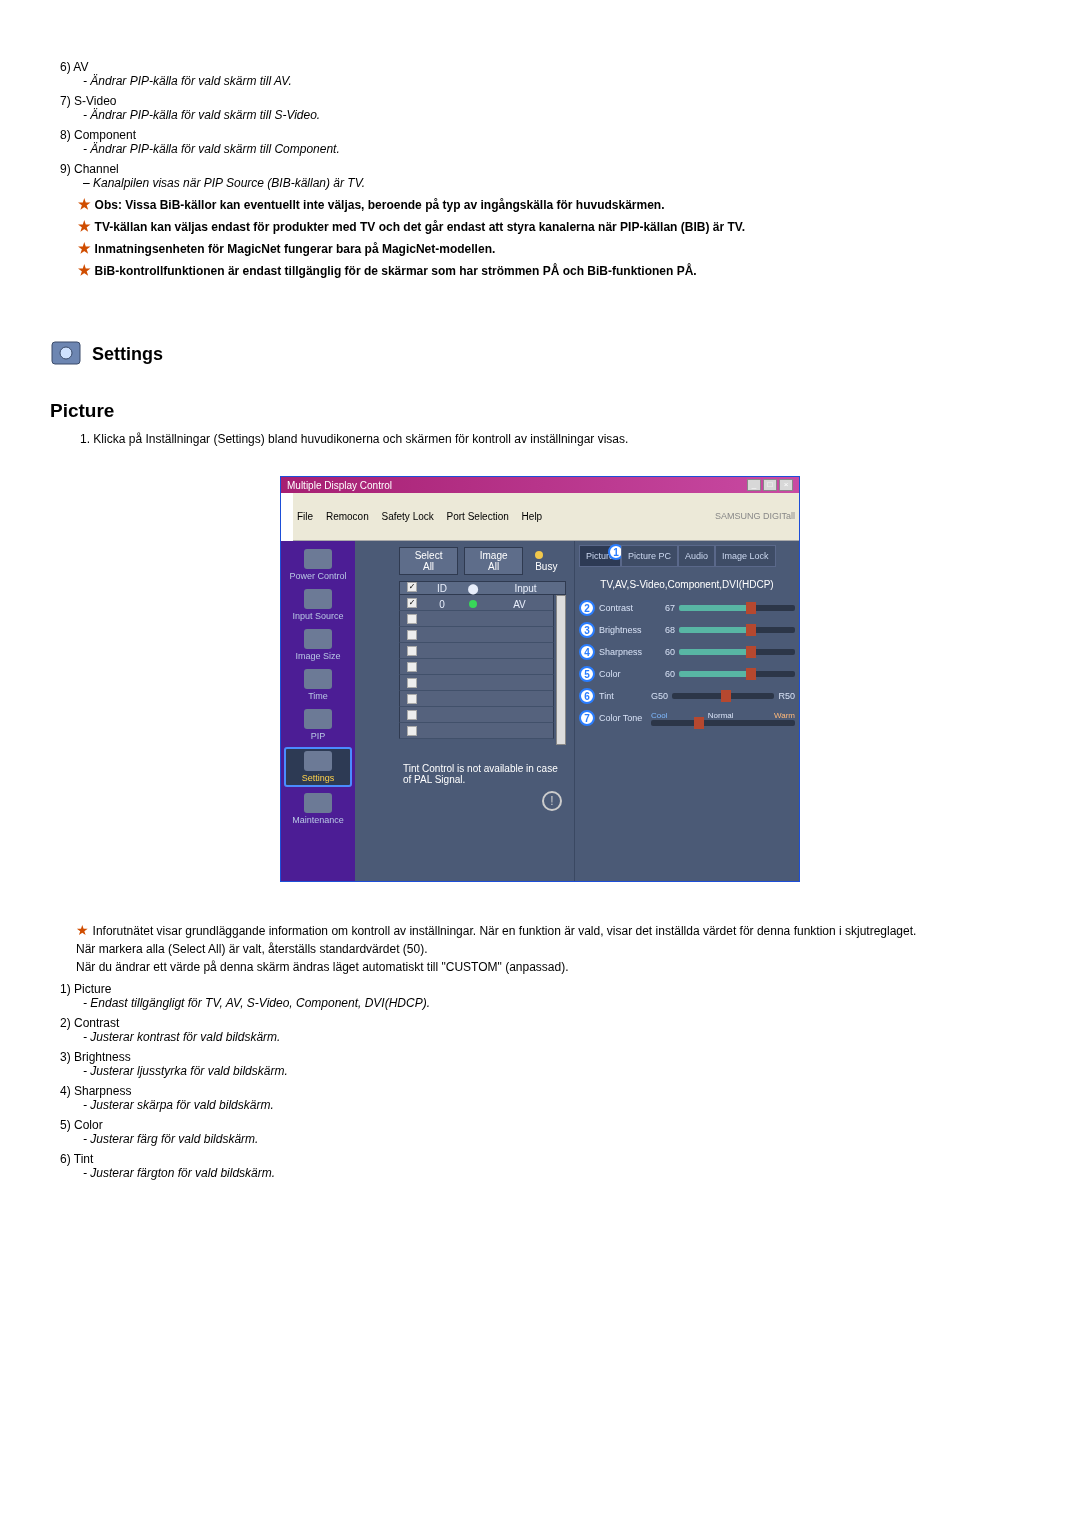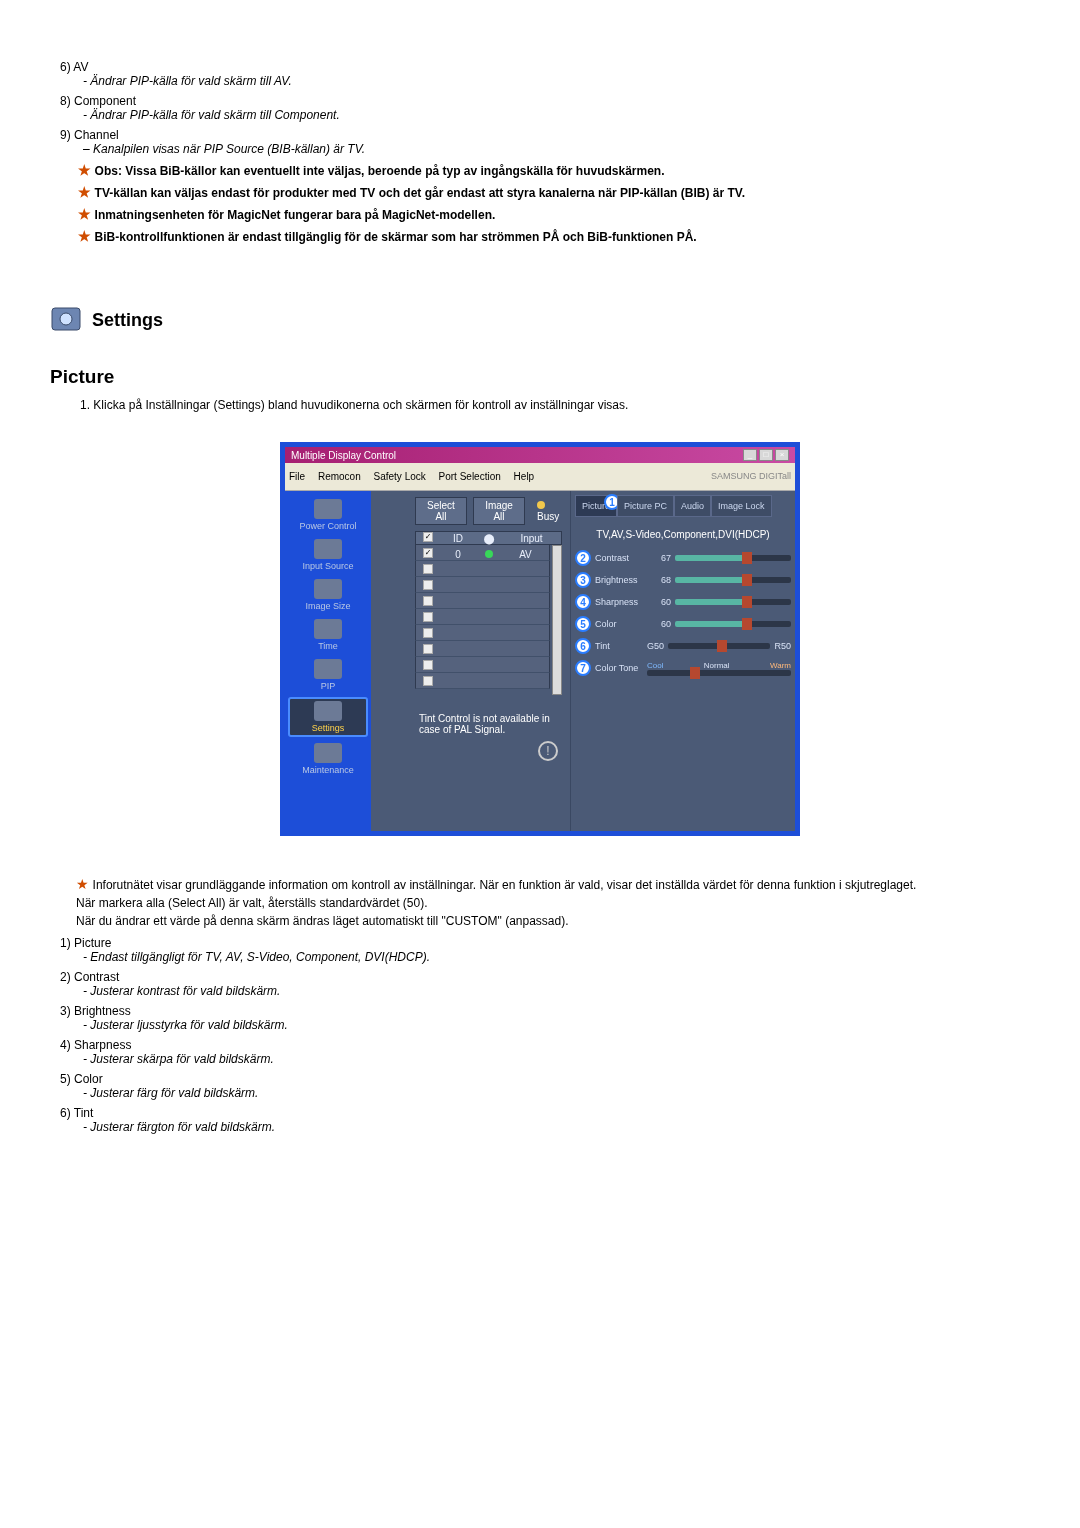--- a/index.html
+++ b/index.html
@@ -23,53 +23,54 @@
     display: inline-block;
   }
   .settings-title { font-size: 18px; font-weight: bold; }
   .picture-title { font-size: 19px; font-weight: bold; margin-top: 30px; margin-bottom: 10px; }
   .pic-intro { margin-left: 30px; margin-bottom: 20px; }
 
   
   .app-window {
     width: 520px;
     margin: 30px auto 40px auto;
-    border: 5px solid #1d4ed8;
+    border: 1px solid #1d4ed8;
     font-family: Tahoma, Verdana, sans-serif;
     font-size: 10px;
   }
   .titlebar {
     background: linear-gradient(to right, #a61f72, #c94aa3);
     color: #fff;
     padding: 2px 6px;
     display: flex;
     justify-content: space-between;
     align-items: center;
   }
   .titlebar-title { font-size: 10px; }
   .win-buttons { display:flex; gap:2px; }
   .win-btn { width:14px; height:12px; background:#d8d8d8; border:1px solid #888; font-size:8px; text-align:center; line-height:10px; }
   .menubar {
     background: #ece9d8;
-    padding: 8px 4px;
+    padding: 18px 4px;
     display: flex;
     justify-content: space-between;
     border-bottom: 1px solid #aaa;
     font-size: 10px;
+    margin-left: 12px;
   }
   .menu-left span { margin-right: 10px; }
   .menu-brand { color:#888; font-size:9px; }
   .app-body {
     display: flex;
     background: #4b5a76;
     height: 340px;
   }
   .sidebar {
-    width: 86px;
-    background: #1d4ed8;
+    width: 74px;
+    background: #4c1d95;
     padding: 6px 3px;
     display: flex;
     flex-direction: column;
     gap: 4px;
   }
   .side-item {
     text-align: center;
     color: #b8c7e4;
     font-size: 9px;
     padding: 2px;
@@ -172,20 +173,25 @@
 </head>
 <body>
 
 <div class="num-list">
   <div class="num-item">
     <span>6)</span>
     <span>AV</span>
     <div class="num-desc">- Ändrar PIP-källa för vald skärm till AV.</div>
   </div>
   <div class="num-item">
+    <span>7)</span>
+    <span>S-Video</span>
+    <div class="num-desc">- Ändrar PIP-källa för vald skärm till S-Video.</div>
+  </div>
+  <div class="num-item">
     <span>8)</span>
     <span>Component</span>
     <div class="num-desc">- Ändrar PIP-källa för vald skärm till Component.</div>
   </div>
   <div class="num-item">
     <span>9)</span>
     <span>Channel</span>
     <div class="num-desc">– Kanalpilen visas när PIP Source (BIB-källan) är TV.</div>
   </div>
 

